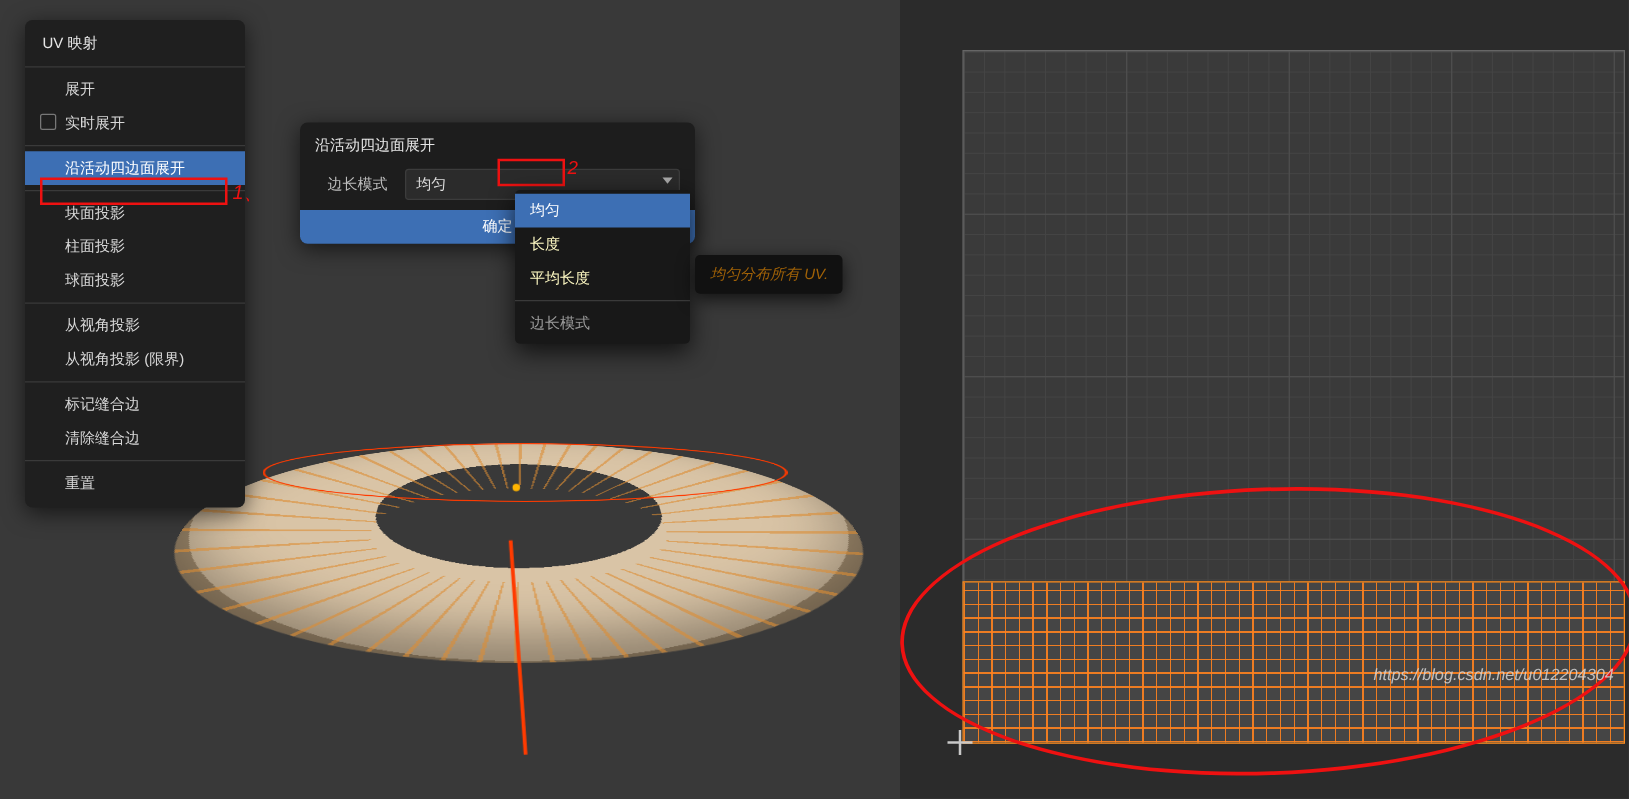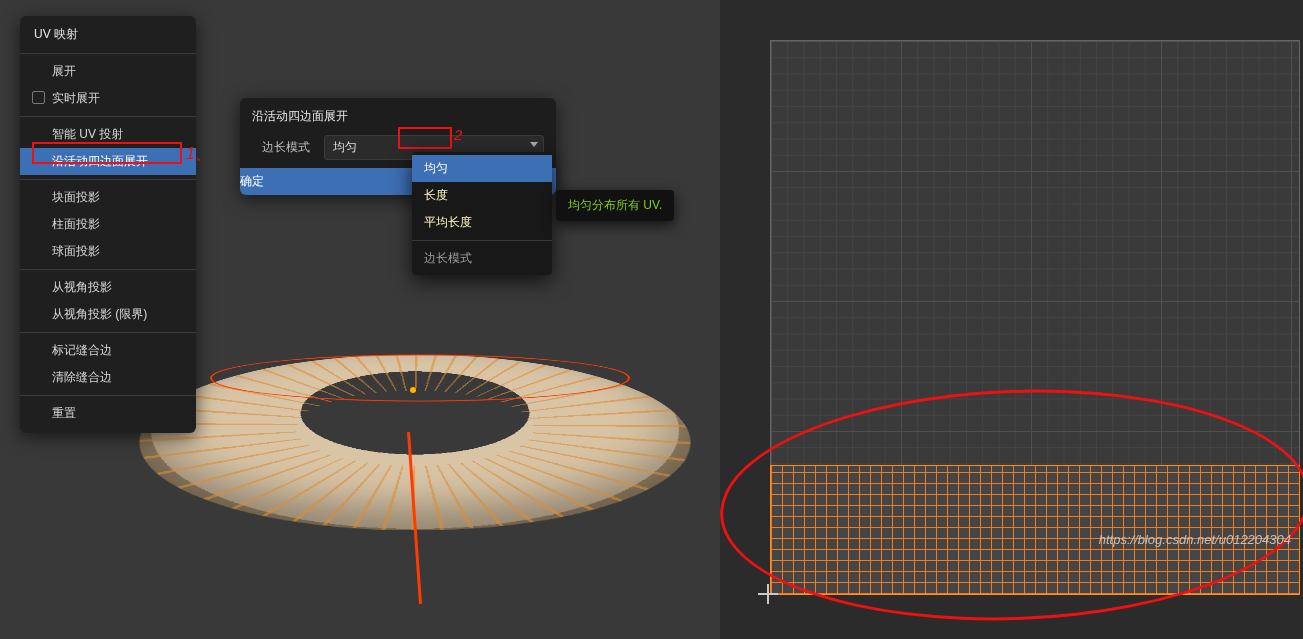--- a/index.html
+++ b/index.html
@@ -69,33 +69,33 @@
   .red-box-1{position:absolute;left:32px;top:142px;width:150px;height:22px;border:2px solid #e11;}
   .red-num-1{position:absolute;left:186px;top:144px;color:#e11;font-size:16px;font-style:italic;}
 
   
   .panel{position:absolute;left:240px;top:98px;width:316px;background:#1d1d1d;border-radius:6px;padding:10px 12px 0;box-shadow:0 4px 18px rgba(0,0,0,.6);}
   .panel-title{color:#e6e6e6;margin-bottom:10px;}
   .panel-row{display:flex;align-items:center;gap:8px;margin-bottom:8px;}
   .panel-row label{flex:0 0 64px;color:#bdbdbd;text-align:right;padding-right:6px;}
   .select{flex:1;background:#2b2b2b;border:1px solid #3c3c3c;border-radius:3px;padding:3px 18px 3px 8px;position:relative;color:#ddd;}
   .select .chev{position:absolute;right:5px;top:6px;width:0;height:0;border-left:4px solid transparent;border-right:4px solid transparent;border-top:5px solid #aaa;}
-  .panel-confirm{margin:0 -12px;background:#3d6fb4;color:#fff;text-align:left;padding:5px 0;border-radius:0 0 6px 6px;}
+  .panel-confirm{margin:0 -12px;background:#3d6fb4;color:#fff;text-align:center;padding:5px 0;border-radius:0 0 6px 6px;}
   .red-box-2{position:absolute;left:398px;top:127px;width:54px;height:22px;border:2px solid #e11;}
   .red-text-2{position:absolute;left:454px;top:126px;color:#e11;font-size:15px;font-style:italic;}
 
   
   .dropdown{position:absolute;left:412px;top:152px;width:140px;background:#181818;border-radius:4px;box-shadow:0 6px 20px rgba(0,0,0,.7);padding:3px 0;}
   .dd-item{padding:5px 12px;color:#fef9c3;}
   .dd-item.hover{background:#3d6fb4;color:#fff;}
   .dd-sep{height:1px;background:#3a3a3a;margin:4px 0;}
   .dd-foot{padding:5px 12px;color:#9c9c9c;}
 
   
-  .tooltip{position:absolute;left:556px;top:190px;background:#111;color:#84cc16;padding:7px 12px;border-radius:4px;box-shadow:0 4px 14px rgba(0,0,0,.7);white-space:nowrap;}
+  .tooltip{position:absolute;left:556px;top:204px;background:#111;color:#a16207;padding:7px 12px;border-radius:4px;box-shadow:0 4px 14px rgba(0,0,0,.7);white-space:nowrap;font-style:italic;}
 
   
   .watermark{position:absolute;right:12px;bottom:8px;color:#d4d4d4;font-size:13px;opacity:.85;font-style:italic;}
 </style>
 </head>
 <body>
 
 <div class="stage">
   <div class="vp-left"></div>
   <div class="vp-right"></div>
@@ -116,23 +116,20 @@
   <div class="menu">
     <div class="menu-header">UV 映射</div>
     <div class="menu-sep"></div>
     <div class="menu-item">
         <span>展开</span>
       </div>
     <div class="menu-item checkbox">
         <span>实时展开</span>
       </div>
     <div class="menu-sep"></div>
-    <div class="menu-item">
-        <span>智能 UV 投射</span>
-      </div>
     <div class="menu-item active">
         <span>沿活动四边面展开</span>
       </div>
     <div class="menu-sep"></div>
     <div class="menu-item">
         <span>块面投影</span>
       </div>
     <div class="menu-item">
         <span>柱面投影</span>
       </div>

